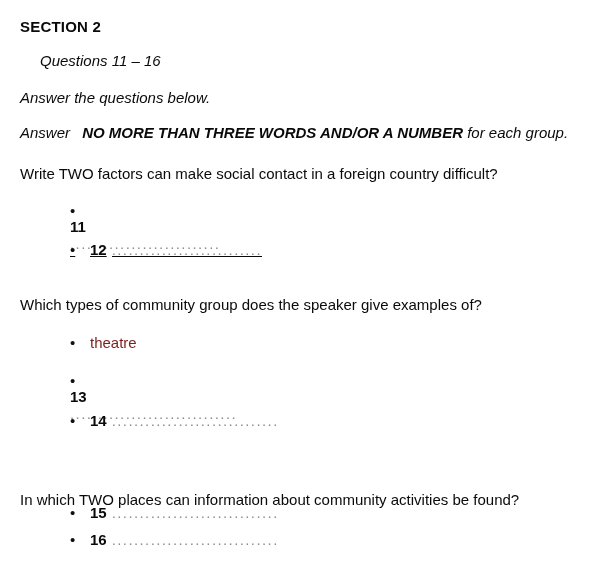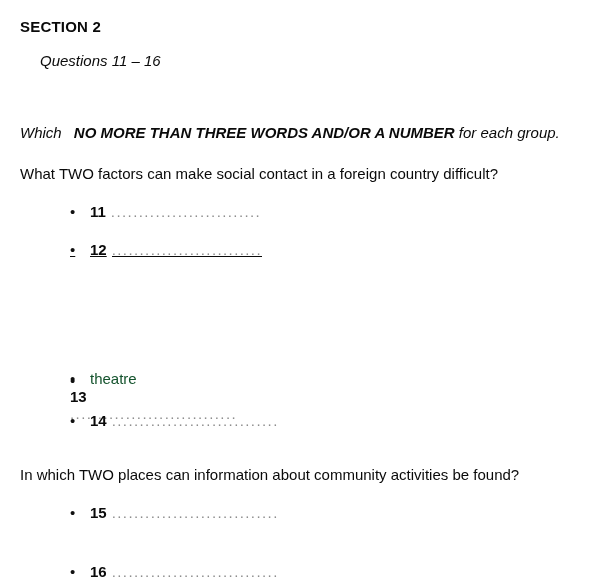--- a/index.html
+++ b/index.html
@@ -82,22 +82,21 @@
   }
   .item-number {
     font-weight: bold;
     font-size: 15px;
     color: #0a0a0a;
     margin-right: 5px;
   }
   .item-text {
     font-weight: normal;
     font-size: 15px;
-    color: #14532d;
-    margin-top: 36px;
+    color: #7f1d1d;
   }
   .dots {
     display: inline-block;
     color: #8d8d8d;
     font-size: 15px;
     letter-spacing: 1.4px;
     overflow: hidden;
     white-space: nowrap;
   }
   .dots-short { width: 150px; }
@@ -105,62 +104,64 @@
 </style>
 </head>
 <body>
 
 <div class="page">
 
   <div class="block section-title" style="top:18px;">SECTION 2</div>
 
   <div class="block questions-range" style="top:52px;">Questions 11 – 16</div>
 
+  <div class="block instruction" style="top:89px;">Answer the questions below.</div>
 
-  <div class="block instruction" style="top:124px;"><span>Which </span><span class="instruction-strong">NO MORE THAN THREE WORDS AND/OR A NUMBER</span><span> for each group.</span></div>
+  <div class="block instruction" style="top:124px;"><span>Answer </span><span class="instruction-strong">NO MORE THAN THREE WORDS AND/OR A NUMBER</span><span> for each group.</span></div>
 
-  <div class="block question" style="top:165px;"><span>What </span><b>TWO</b><span> factors can make social contact in a foreign country difficult?</span></div>
+  <div class="block question" style="top:165px;"><span>Write </span><b>TWO</b><span> factors can make social contact in a foreign country difficult?</span></div>
 
-  <div class="answer-item" style="top:203px;">
+  <div class="answer-item" style="top:203px;flex-direction:column;">
     <span class="bullet"></span>
     <span class="item-number">11</span>
     <span class="dots dots-short">.....................................</span>
   </div>
 
   <div class="answer-item" style="top:241px;text-decoration:underline;">
     <span class="bullet"></span>
     <span class="item-number">12</span>
     <span class="dots dots-short">.....................................</span>
   </div>
 
+  <div class="block question" style="top:296px;">Which types of community group does the speaker give examples of?</div>
 
   <div class="answer-item" style="top:334px;">
     <span class="bullet"></span>
     <span class="item-text">theatre</span>
   </div>
 
   <div class="answer-item" style="top:373px;flex-direction:column;">
     <span class="bullet"></span>
     <span class="item-number">13</span>
     <span class="dots dots-long">.......................................</span>
   </div>
 
   <div class="answer-item" style="top:412px;justify-content:center;">
     <span class="bullet"></span>
     <span class="item-number">14</span>
     <span class="dots dots-long">.......................................</span>
   </div>
 
-  <div class="block question" style="top:466px;"><span>In which </span><b>TWO</b><span> places can information about community activities be found?</span></div>
+  <div class="block question" style="top:491px;"><span>In which </span><b>TWO</b><span> places can information about community activities be found?</span></div>
 
   <div class="answer-item" style="top:504px;">
     <span class="bullet"></span>
     <span class="item-number">15</span>
     <span class="dots dots-long">.......................................</span>
   </div>
 
-  <div class="answer-item" style="top:563px;">
+  <div class="answer-item" style="top:531px;">
     <span class="bullet"></span>
     <span class="item-number">16</span>
     <span class="dots dots-long">.......................................</span>
   </div>
 
 </div>
 
 </body></html>

